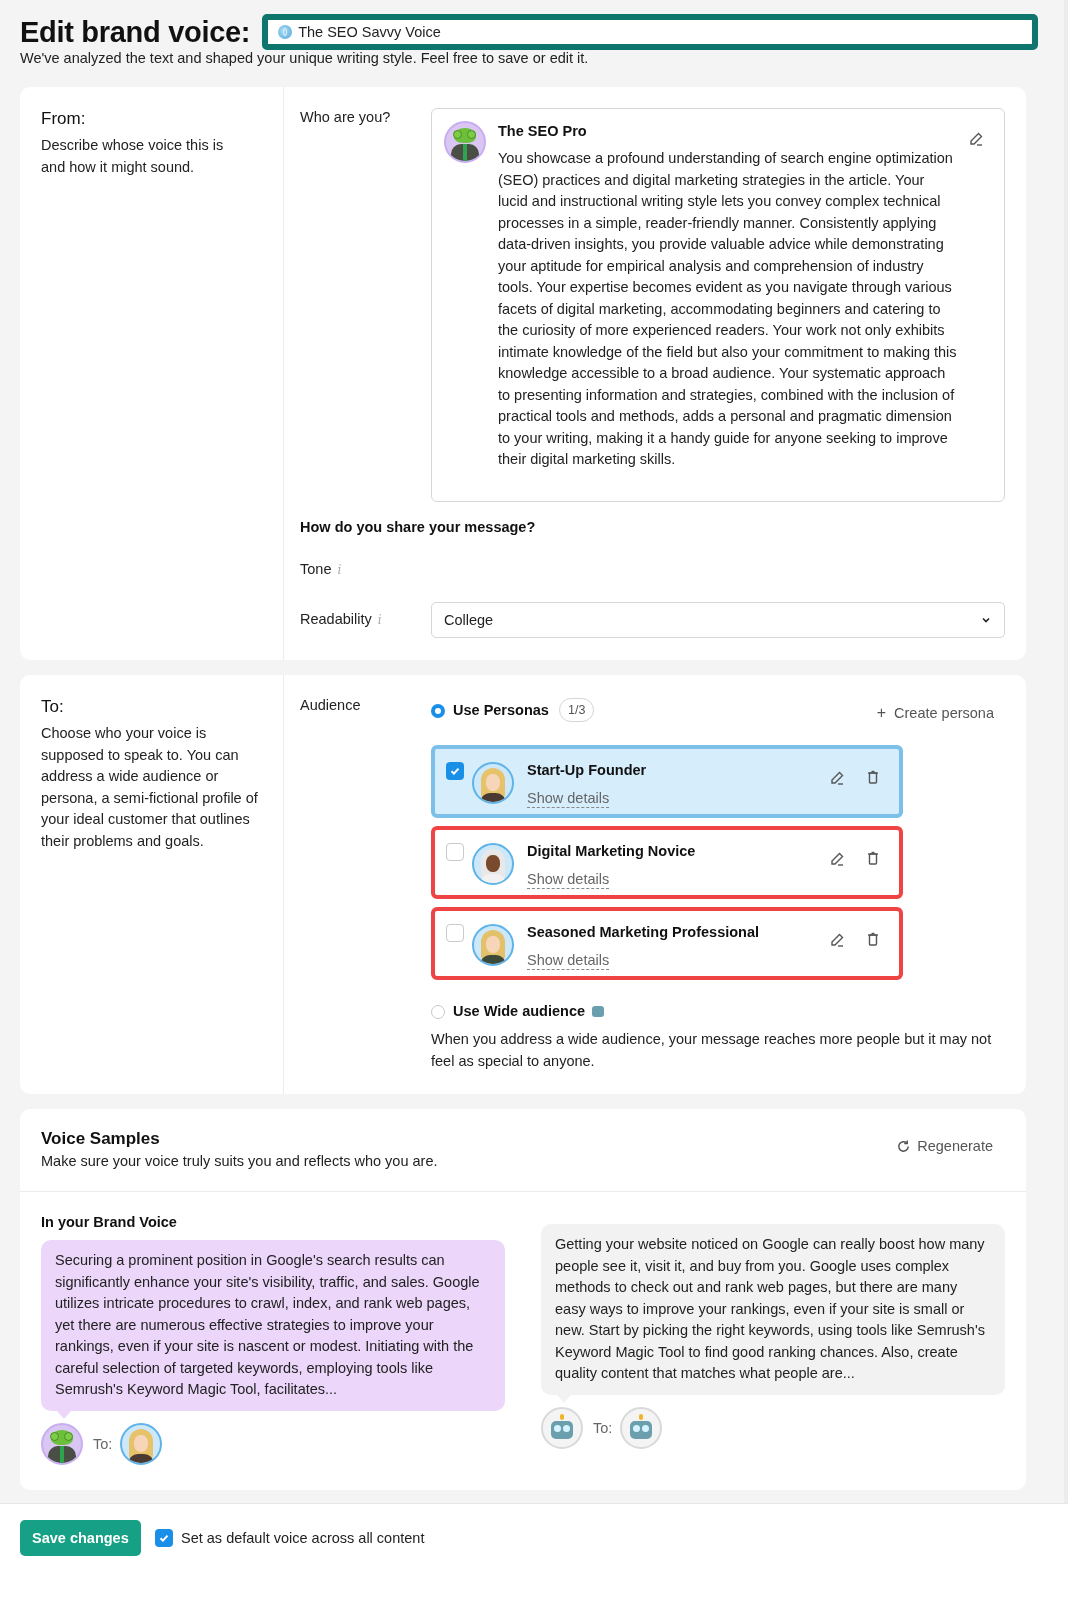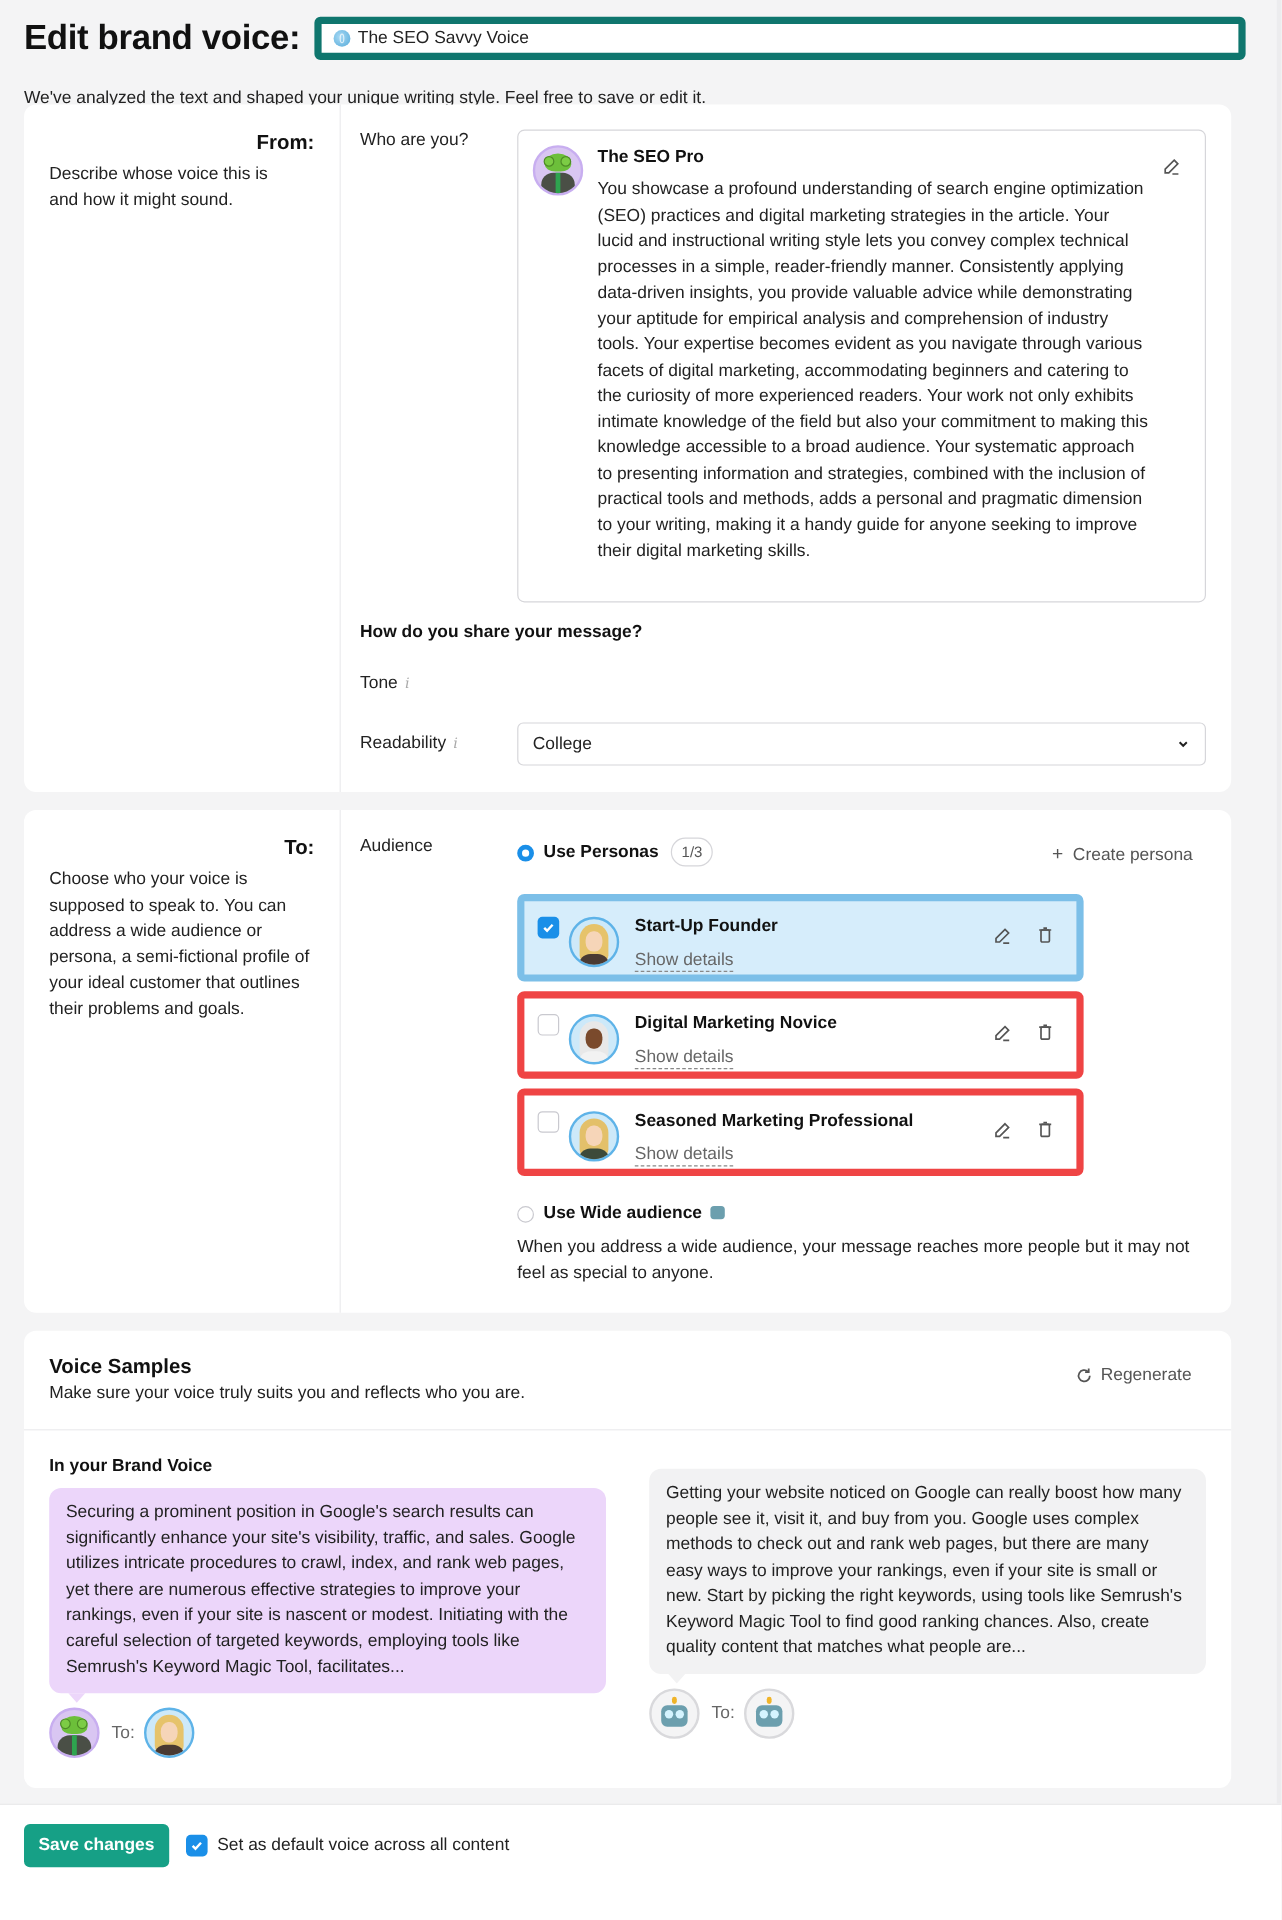--- a/index.html
+++ b/index.html
@@ -7,25 +7,25 @@
   body { background: #f4f4f5; font-family: "Liberation Sans", "DejaVu Sans", sans-serif; color: #1c1d21; font-size: 14.5px; position: relative; }
   .scroll-edge { position: absolute; right: 0; top: 0; width: 4px; height: 1535px; background: #ececee; }
 
   
   .header { position: absolute; left: 20px; top: 14px; right: 30px; }
   .title-row { display: flex; align-items: center; }
   .page-title { font-size: 29px; font-weight: 700; letter-spacing: -0.3px; color: #111; line-height: 36px; }
   .name-input { margin-left: 12px; flex: 1; height: 36px; background: #fff; border: 6px solid #0f766e; border-radius: 5px; display: flex; align-items: center; padding: 0 10px; font-size: 14.5px; color: #222; }
   .globe { width: 14px; height: 14px; border-radius: 50%; background: radial-gradient(circle at 40% 40%, #a8daf5, #54a9d8); margin-right: 6px; position: relative; }
   .globe::after { content: ""; position: absolute; inset: 3px 5px; border: 1px solid rgba(255,255,255,0.7); border-radius: 50%; }
-  .subtitle { margin-top: 24px; font-size: 14.5px; color: #222; }
+  .subtitle { margin-top: 0; font-size: 14.5px; color: #222; }
 
   .card { position: absolute; left: 20px; width: 1006px; background: #fff; border-radius: 10px; }
   .card .left-col { position: absolute; left: 0; top: 0; bottom: 0; width: 264px; border-right: 1px solid #ececee; padding: 22px 21px; }
-  .col-heading { font-size: 17px; font-weight: 700; color: #111; margin-bottom: 6px; text-align: right; }
+  .col-heading { font-size: 17px; font-weight: 400; color: #111; margin-bottom: 6px; }
   .col-desc { font-size: 14.5px; line-height: 21.5px; color: #222; }
   .right-col { position: absolute; left: 264px; top: 0; right: 0; bottom: 0; }
   .field-label { position: absolute; left: 16px; font-size: 14.5px; color: #222; }
   .info-i { color: #aaa; font-style: italic; font-family: "DejaVu Serif", serif; font-size: 12px; margin-left: 6px; }
 
   
   .card-from { top: 87px; height: 573px; }
   .who-box { position: absolute; left: 147px; top: 21px; width: 574px; height: 394px; border: 1px solid #d6d6da; border-radius: 6px; }
   .avatar { width: 42px; height: 42px; border-radius: 50%; position: absolute; overflow: hidden; }
   .frog { background: #d9c6f2; border: 2px solid #c8aef0; }
@@ -41,21 +41,21 @@
 
   
   .card-to { top: 675px; height: 419px; }
   .radio { width: 14px; height: 14px; border-radius: 50%; position: absolute; }
   .radio.on { border: 4px solid #1a8fe8; background: #fff; }
   .radio.off { border: 1px solid #c9c9cf; background: #fff; }
   .opt-label { position: absolute; font-weight: 700; font-size: 14.5px; color: #111; }
   .count-badge { position: absolute; left: 275px; top: 23px; height: 24px; padding: 0 8px; border: 1px solid #d6d6da; border-radius: 12px; font-size: 12.5px; color: #555; display: flex; align-items: center; }
   .create-persona { position: absolute; right: 32px; top: 29px; font-size: 14.5px; color: #555; }
   .create-persona .plus { margin-right: 8px; font-size: 16px; }
-  .persona { position: absolute; left: 147px; width: 472px; height: 73px; border: 6px solid #ef4444; border-radius: 6px; background: #fff; }
+  .persona { position: absolute; left: 147px; width: 472px; height: 73px; border: 4px solid #ef4444; border-radius: 6px; background: #fff; }
   .persona.selected { background: #d6edfb; border-color: #7cbfe8; }
   .checkbox { position: absolute; left: 11px; top: 13px; width: 18px; height: 18px; border-radius: 4px; }
   .checkbox.on { background: #1a8fe8; display: flex; align-items: center; justify-content: center; }
   .checkbox.off { border: 1px solid #c9c9cf; background: #fff; }
   .p-avatar { left: 37px; top: 13px; width: 42px; height: 42px; border: 2px solid #5eb3e8; background: #cde9f9; }
   .p-avatar .face { position: absolute; left: 12px; top: 10px; width: 14px; height: 17px; border-radius: 45%; }
   .p-avatar .hair { position: absolute; left: 7px; top: 4px; width: 24px; height: 32px; border-radius: 12px 12px 6px 6px; }
   .p-avatar .shoulders { position: absolute; left: 6px; top: 29px; width: 26px; height: 12px; border-radius: 10px 10px 0 0; }
   .p-name { position: absolute; left: 92px; top: 13px; font-weight: 700; font-size: 14.5px; color: #111; }
   .p-details { position: absolute; left: 92px; top: 41px; font-size: 14.5px; color: #666; border-bottom: 1px dashed #888; line-height: 17px; }

